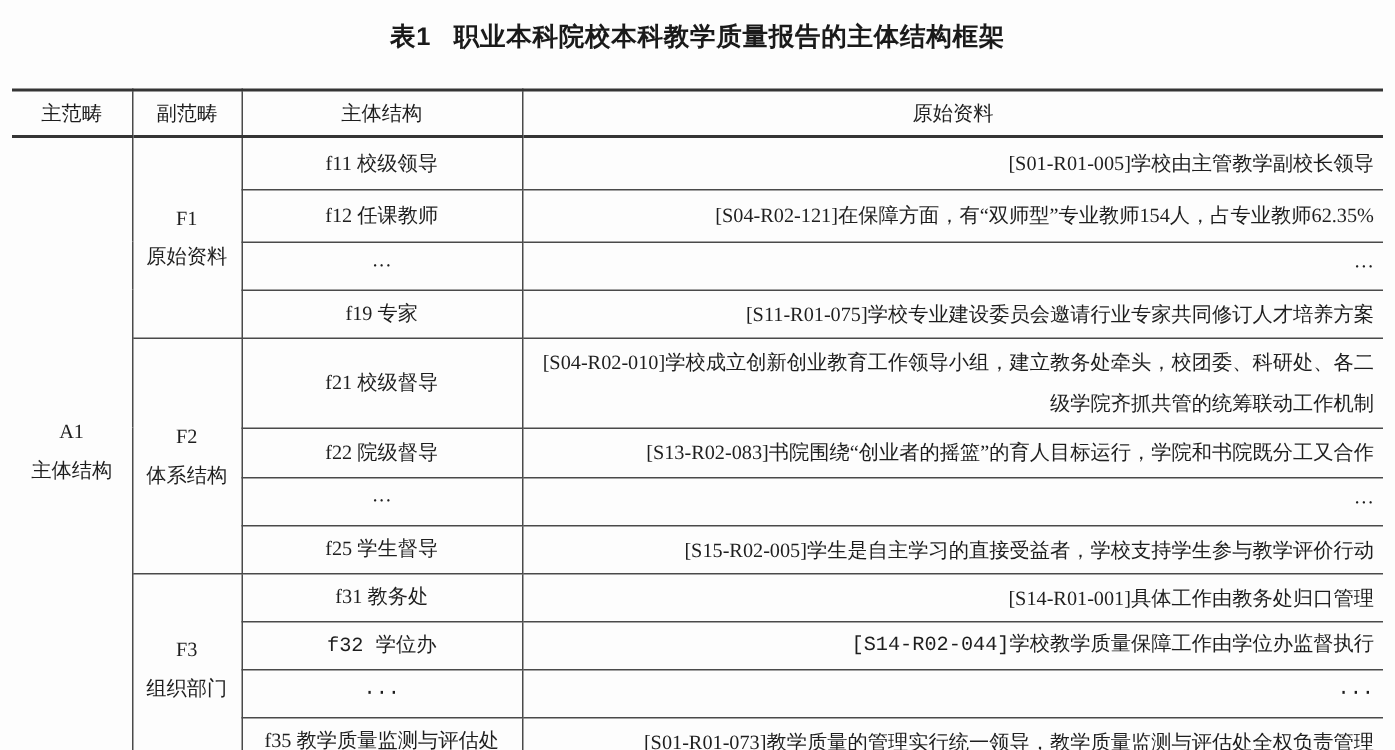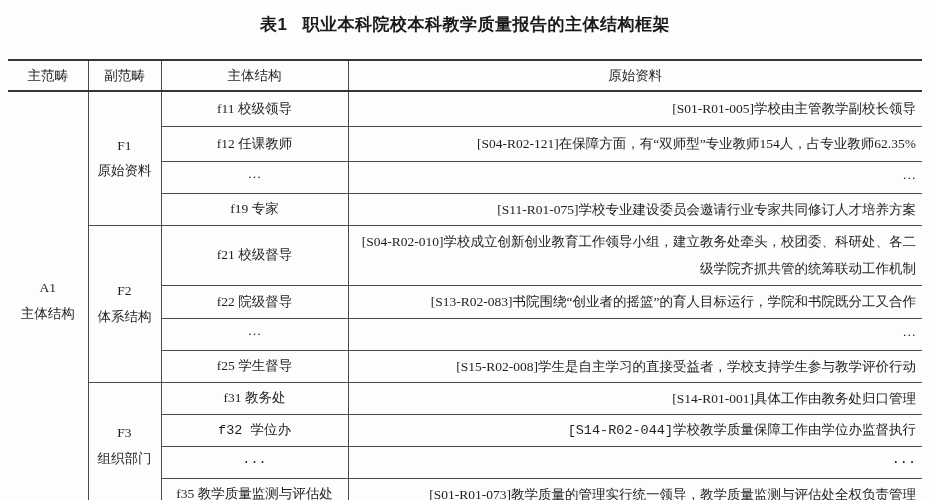--- a/index.html
+++ b/index.html
@@ -129,21 +129,21 @@
     <tr class="rh33">
       <td class="c-initial">f22 院级督导</td>
       <td class="c-source">[S13-R02-083]书院围绕“创业者的摇篮”的育人目标运行，学院和书院既分工又合作</td>
     </tr>
     <tr class="rh27">
       <td class="c-initial">···</td>
       <td class="c-source">···</td>
     </tr>
     <tr class="rh30">
       <td class="c-initial">f25 学生督导</td>
-      <td class="c-source">[S15-R02-008]学生是自主学习的直接受益者，学校支持学生参与教学评价行动</td>
+      <td class="c-source">[S15-R02-005]学生是自主学习的直接受益者，学校支持学生参与教学评价行动</td>
     </tr>
 
     <tr class="rh30">
       <td class="c-sub" rowspan="4">
         <div>F3</div>
         <div>组织部门</div>
       </td>
       <td class="c-initial">f31 教务处</td>
       <td class="c-source">[S14-R01-001]具体工作由教务处归口管理</td>
     </tr>

